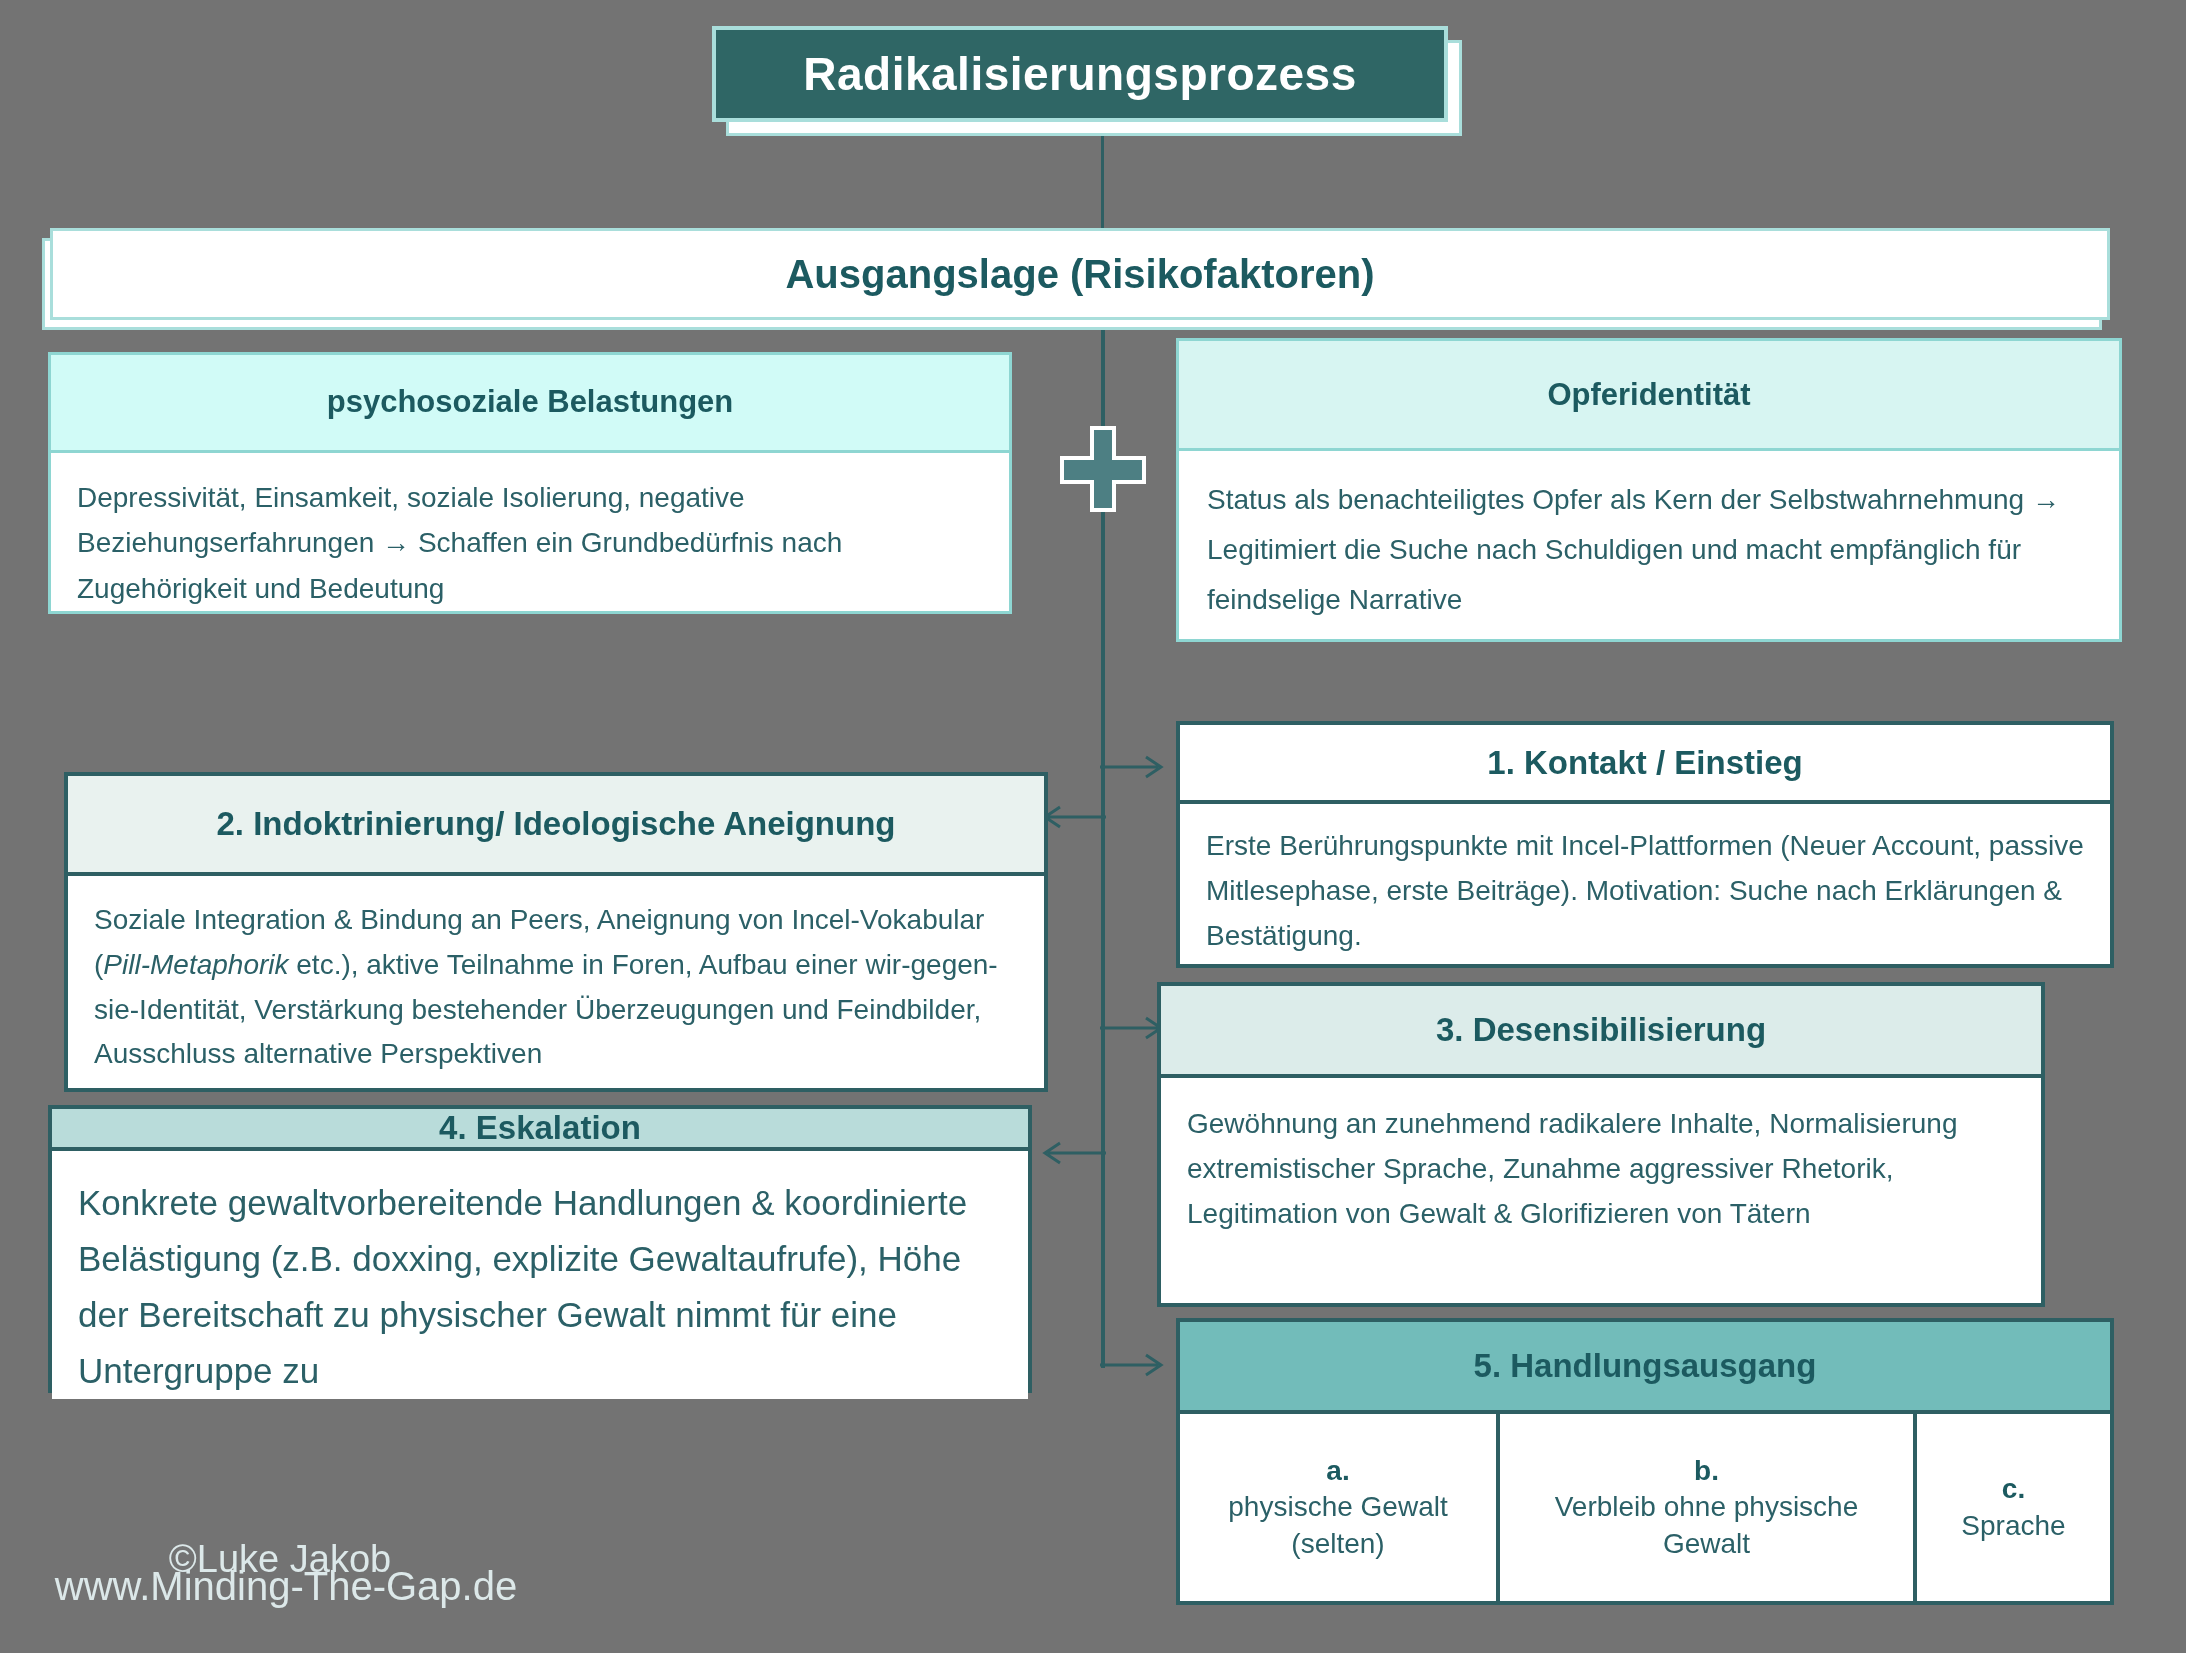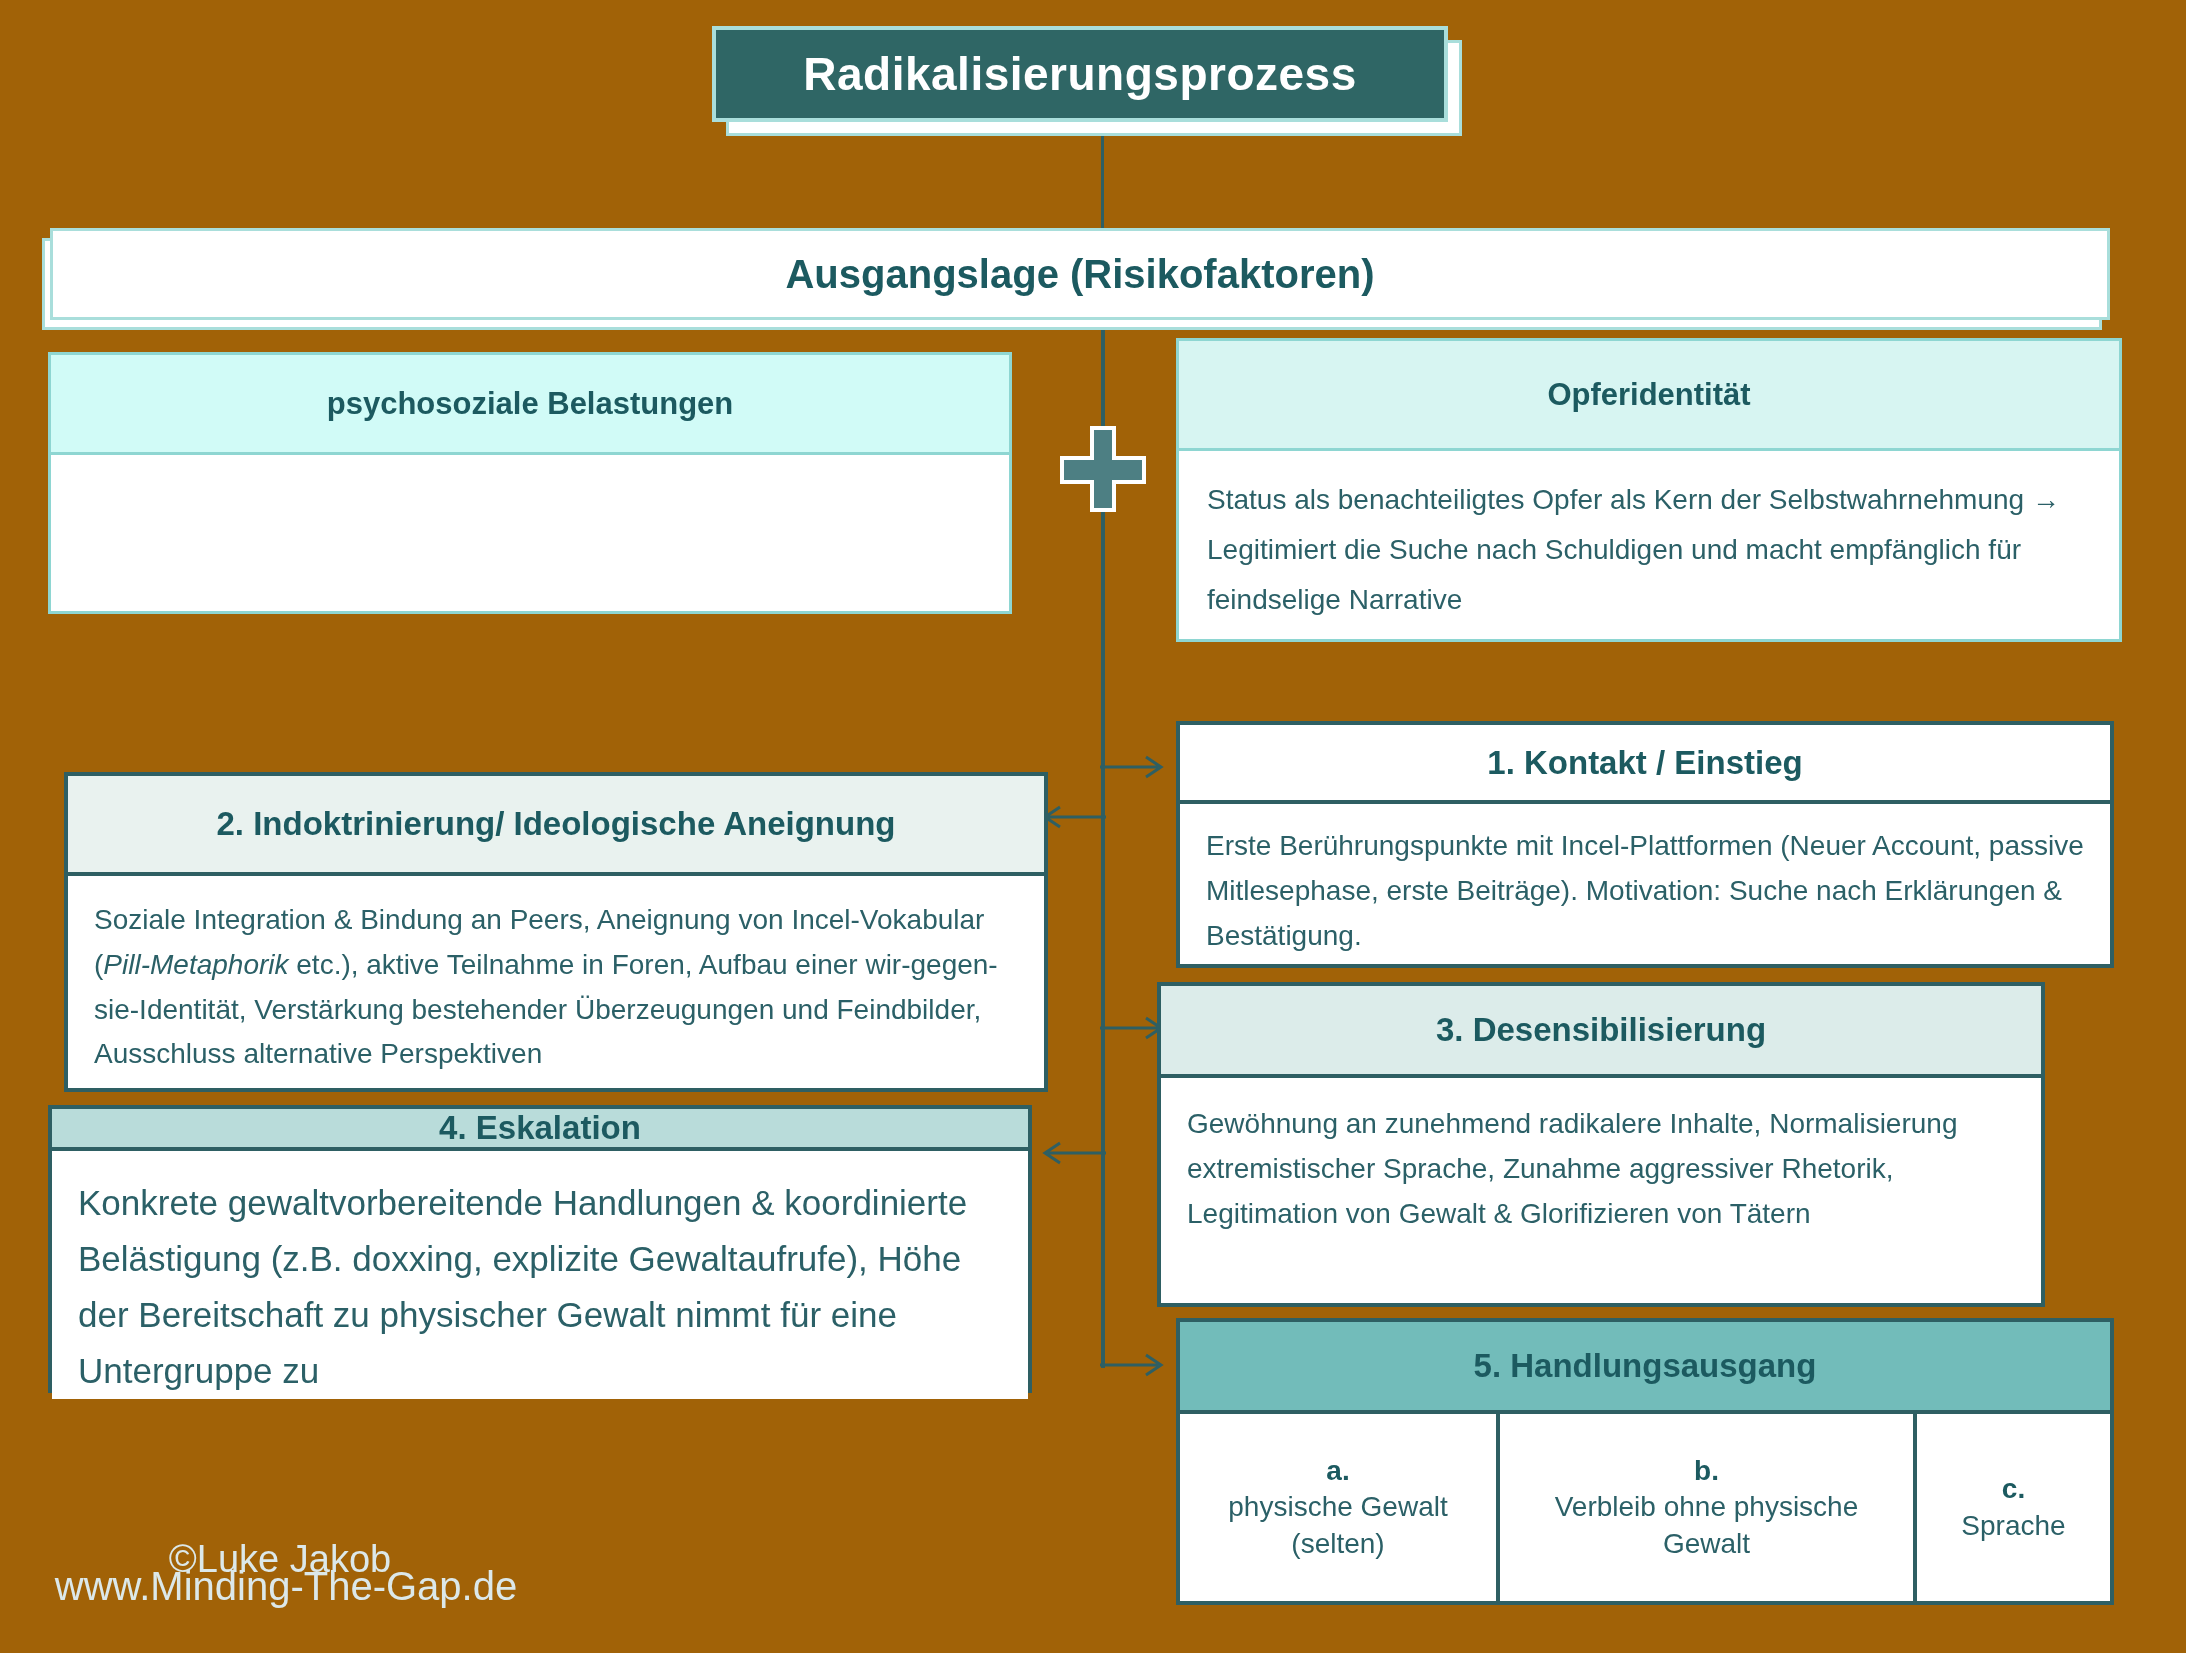--- a/index.html
+++ b/index.html
@@ -13,21 +13,21 @@
     --hdr-cyan2:#d7f5f2;
     --hdr-mint:#e9f2ef;
     --hdr-mint2:#dcecea;
     --hdr-teal:#b9dcda;
     --hdr-teal2:#72bcba;
     --plus:#4d7f83;
     --watermark:#dce8e9;
   }
   html,body{margin:0;padding:0;background:#ffffff;}
   .canvas{
-    position:relative;width:2186px;height:1653px;background:#a16207;overflow:hidden;
+    position:relative;width:2186px;height:1653px;background:#737373;overflow:hidden;
     font-family:"Liberation Sans",sans-serif;color:var(--ink-text);
   }
   .abs{position:absolute;box-sizing:border-box;}
 
   
   .vline{background:var(--ink);z-index:1;}
   .arrow{z-index:1;}
 
   
   .title-shadow{left:726px;top:40px;width:736px;height:96px;border:3px solid var(--pale-border);background:#fff;z-index:2;}
@@ -123,20 +123,21 @@
     <span>Radikalisierungsprozess</span>
   </div>
 
   <div class="abs ausg-shadow"></div>
   <div class="abs ausg-box">
     <span>Ausgangslage (Risikofaktoren)</span>
   </div>
 
   <div class="abs panel light-panel risk-left">
     <div class="hdr">psychosoziale Belastungen</div>
+    <div class="bod">Depressivität, Einsamkeit, soziale Isolierung, negative Beziehungserfahrungen → Schaffen ein Grundbedürfnis nach Zugehörigkeit und Bedeutung</div>
   </div>
 
   <svg class="abs plus-wrap" width="90" height="86" viewBox="0 0 90 86">
     <path d="M34 2 H56 V32 H86 V56 H56 V84 H34 V56 H4 V32 H34 Z" fill="#4d7f83" stroke="#ffffff" stroke-width="4"></path>
   </svg>
 
   <div class="abs panel light-panel risk-right">
     <div class="hdr">Opferidentität</div>
     <div class="bod">Status als benachteiligtes Opfer als Kern der Selbstwahrnehmung → Legitimiert die Suche nach Schuldigen und macht empfänglich für feindselige Narrative</div>
   </div>

